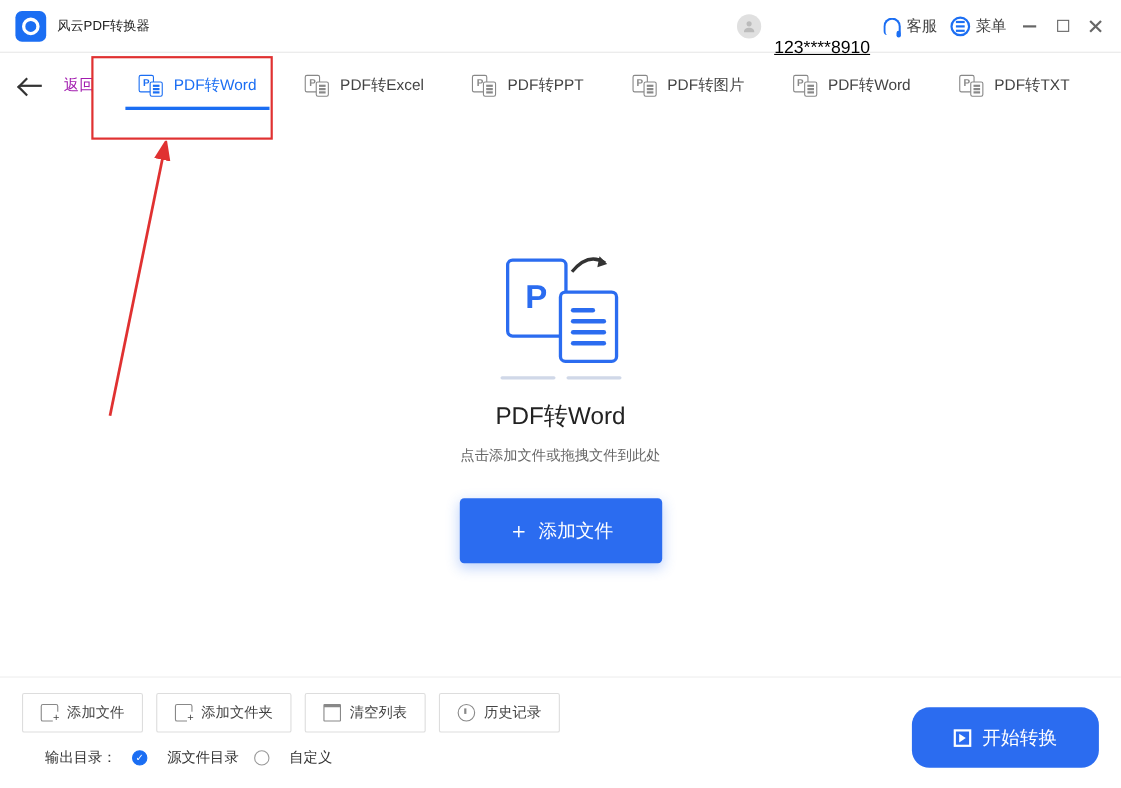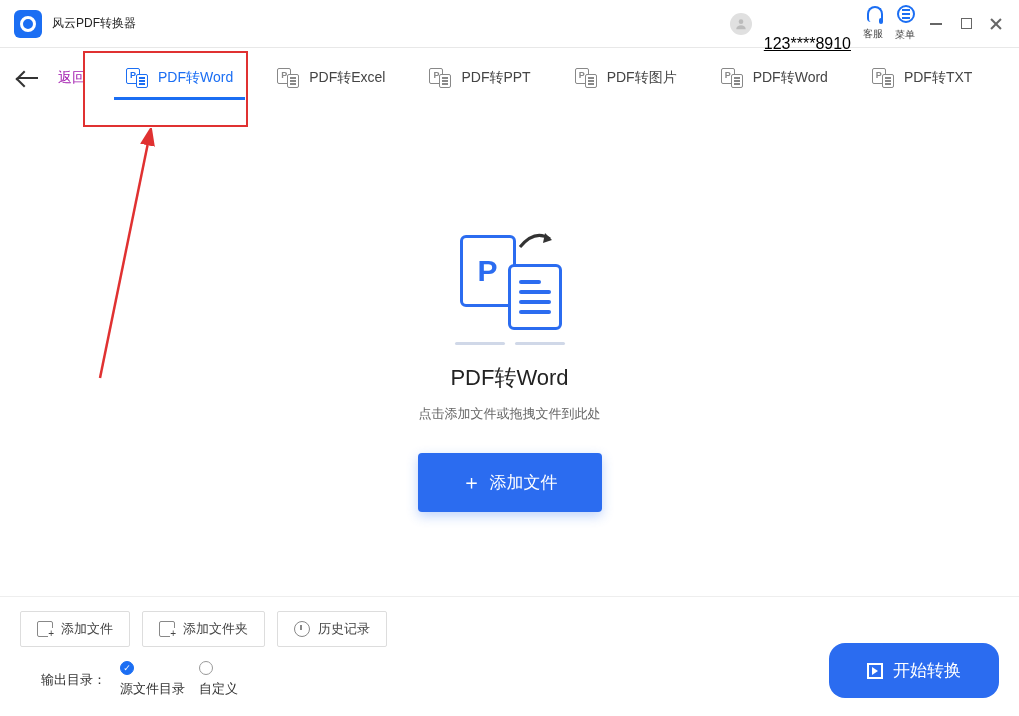--- a/index.html
+++ b/index.html
@@ -6,21 +6,21 @@
 body { width: 1019px; height: 716px; background: #fff; overflow: hidden; position: relative; }
 
 
 .titlebar { height: 48px; display: flex; align-items: center; padding: 0 14px; border-bottom: 1px solid #e8e8e8; }
 .logo { width: 28px; height: 28px; border-radius: 6px; background: #1b6ef3; display: flex; align-items: center; justify-content: center; margin-right: 10px; }
 .logo-inner { width: 16px; height: 16px; border: 3px solid #fff; border-radius: 50%; }
 .app-title { font-size: 12px; color: #222; font-weight: 500; }
 .tb-right { margin-left: auto; display: flex; align-items: center; gap: 12px; }
 .avatar { width: 22px; height: 22px; border-radius: 50%; background: #e0e0e0; display: flex; align-items: center; justify-content: center; }
 .user-link { font-size: 16px; color: #000000; text-decoration: underline; margin-top: 41px; }
-.tb-item { display: flex; align-items: flex-end; gap: 5px; font-size: 10px; color: #444; cursor: pointer; flex-direction: column; }
+.tb-item { display: flex; align-items: center; gap: 5px; font-size: 14px; color: #444; cursor: pointer; }
 .headset { width: 16px; height: 16px; border: 2px solid #1b6ef3; border-radius: 50% 50% 4px 4px; border-bottom: none; position: relative; }
 .headset::after { content: ''; position: absolute; bottom: -2px; right: -2px; width: 4px; height: 6px; background: #1b6ef3; border-radius: 2px; }
 .menu-ic { width: 18px; height: 18px; border: 2px solid #1b6ef3; border-radius: 50%; display: flex; flex-direction: column; justify-content: center; align-items: center; gap: 2px; }
 .menu-ic span { width: 8px; height: 2px; background: #1b6ef3; }
 .win-btn { width: 18px; height: 18px; display: flex; align-items: center; justify-content: center; cursor: pointer; color: #666; }
 .win-min { width: 12px; height: 2px; background: #666; }
 .win-max { width: 11px; height: 11px; border: 1.5px solid #666; }
 .win-close { position: relative; width: 14px; height: 14px; }
 .win-close::before, .win-close::after { content: ''; position: absolute; left: 6px; top: 0; width: 2px; height: 14px; background: #666; }
 .win-close::before { transform: rotate(45deg); }
@@ -61,21 +61,21 @@
 
 .bottom { position: absolute; left: 0; right: 0; bottom: 0; padding: 14px 20px 18px; border-top: 1px solid #eee; }
 .bottom-row1 { display: flex; gap: 12px; margin-bottom: 14px; }
 .tool-btn { display: flex; align-items: center; gap: 8px; padding: 8px 16px; border: 1px solid #ddd; background: #fff; font-size: 13px; color: #444; cursor: pointer; border-radius: 2px; }
 .tool-ic { width: 16px; height: 16px; border: 1.5px solid #888; border-radius: 2px; position: relative; }
 .tool-ic.file::after{content:'+'; position:absolute; right:-2px; bottom:-3px; font-size:10px; background:#fff;}
 .tool-ic.trash { border-radius: 1px; border-top: 3px solid #888; }
 .tool-ic.clock { border-radius: 50%; }
 .tool-ic.clock::after{content:'';position:absolute;left:5px;top:3px;width:1.5px;height:5px;background:#888;}
 .bottom-row2 { display: flex; align-items: center; gap: 14px; font-size: 13px; color: #333; margin-left: 21px; }
-.radio { display: flex; align-items: flex-start; gap: 5px; cursor: pointer; flex-direction: column; }
+.radio { display: flex; align-items: center; gap: 18px; cursor: pointer; }
 .radio-c { width: 14px; height: 14px; border-radius: 50%; border: 1.5px solid #999; display: flex; align-items: center; justify-content: center; }
 .radio.checked .radio-c { border-color: #1b6ef3; background: #1b6ef3; }
 .radio.checked .radio-c::after { content: '✓'; color: #fff; font-size: 9px; }
 .start-btn { position: absolute; right: 20px; bottom: 18px; background: #2b6cf0; color: #fff; border: none; padding: 16px 38px; font-size: 17px; border-radius: 16px; cursor: pointer; display: flex; align-items: center; gap: 10px; }
 .play-ic { width: 16px; height: 16px; border: 2px solid #fff; display: flex; align-items: center; justify-content: center; }
 .play-ic::after { content: ''; border-left: 6px solid #fff; border-top: 4px solid transparent; border-bottom: 4px solid transparent; }
 </style>
 </head>
 <body>
 
@@ -227,20 +227,24 @@
   <div class="bottom-row1">
     <button class="tool-btn">
       <div class="tool-ic file"></div>
       <span>添加文件</span>
     </button>
     <button class="tool-btn">
       <div class="tool-ic file"></div>
       <span>添加文件夹</span>
     </button>
     <button class="tool-btn">
+      <div class="tool-ic trash"></div>
+      <span>清空列表</span>
+    </button>
+    <button class="tool-btn">
       <div class="tool-ic clock"></div>
       <span>历史记录</span>
     </button>
   </div>
   <div class="bottom-row2">
     <span>输出目录：</span>
     <div class="radio checked">
       <div class="radio-c"></div>
       <span>源文件目录</span>
     </div>

